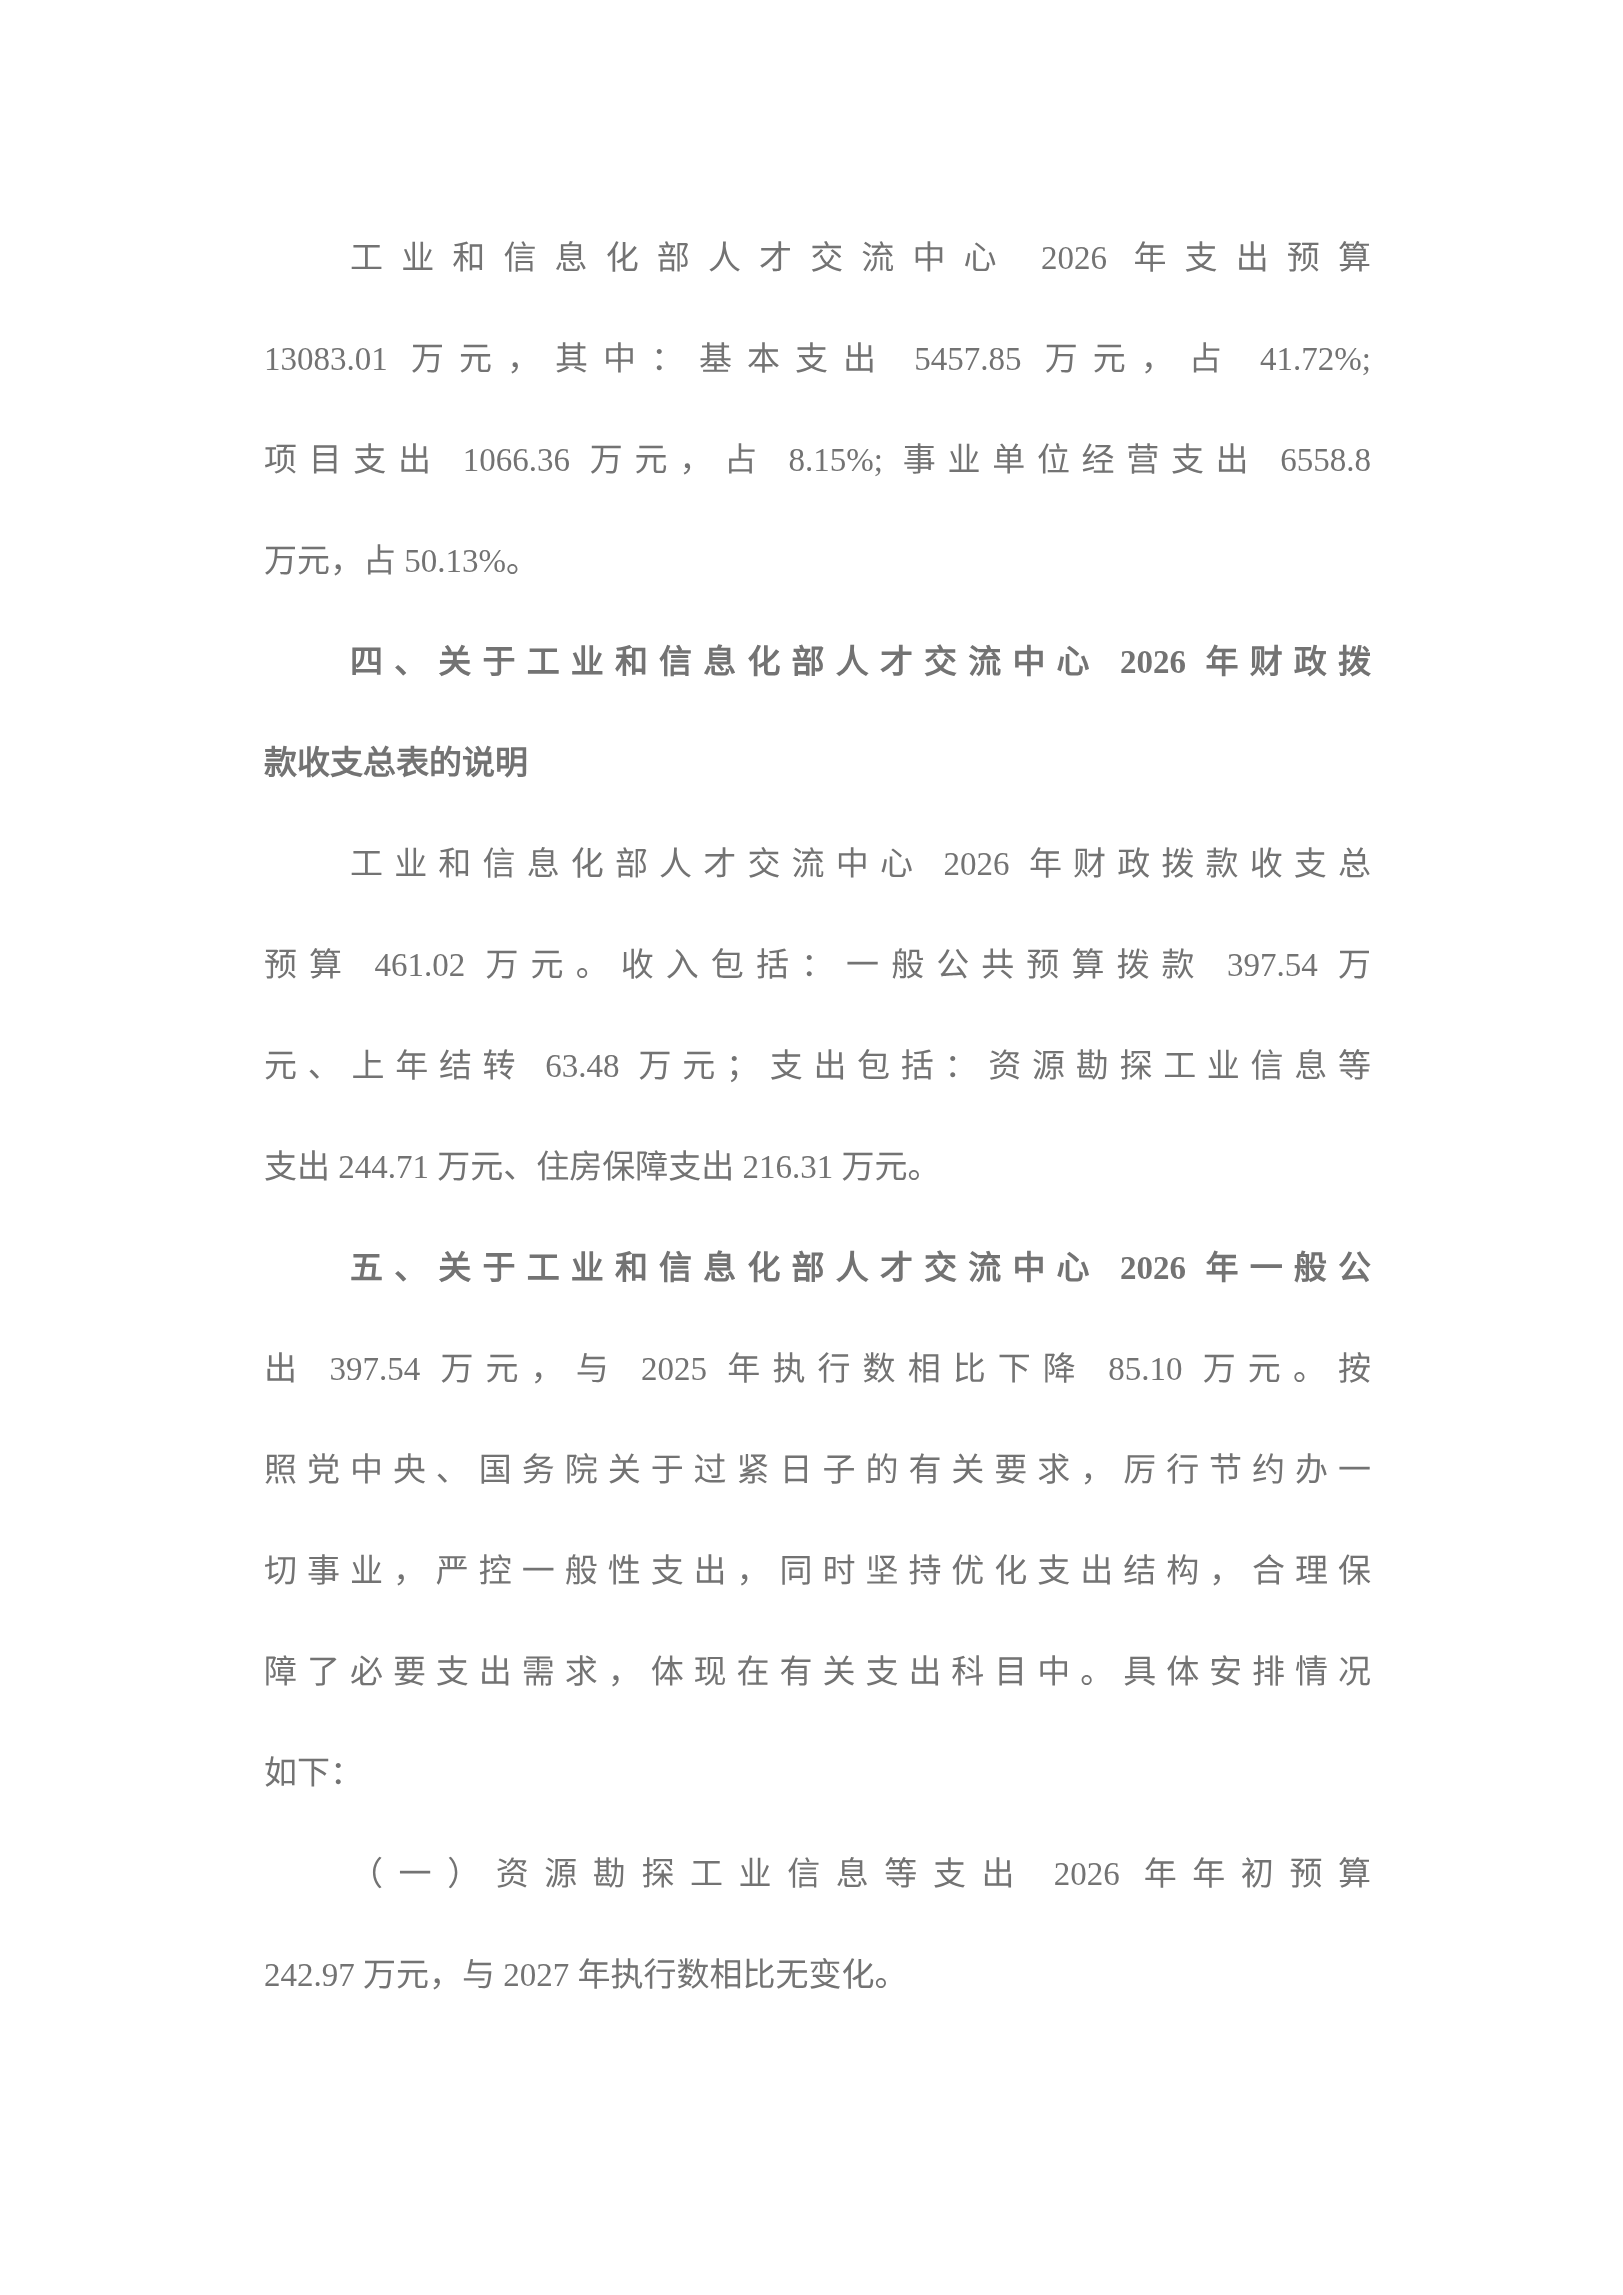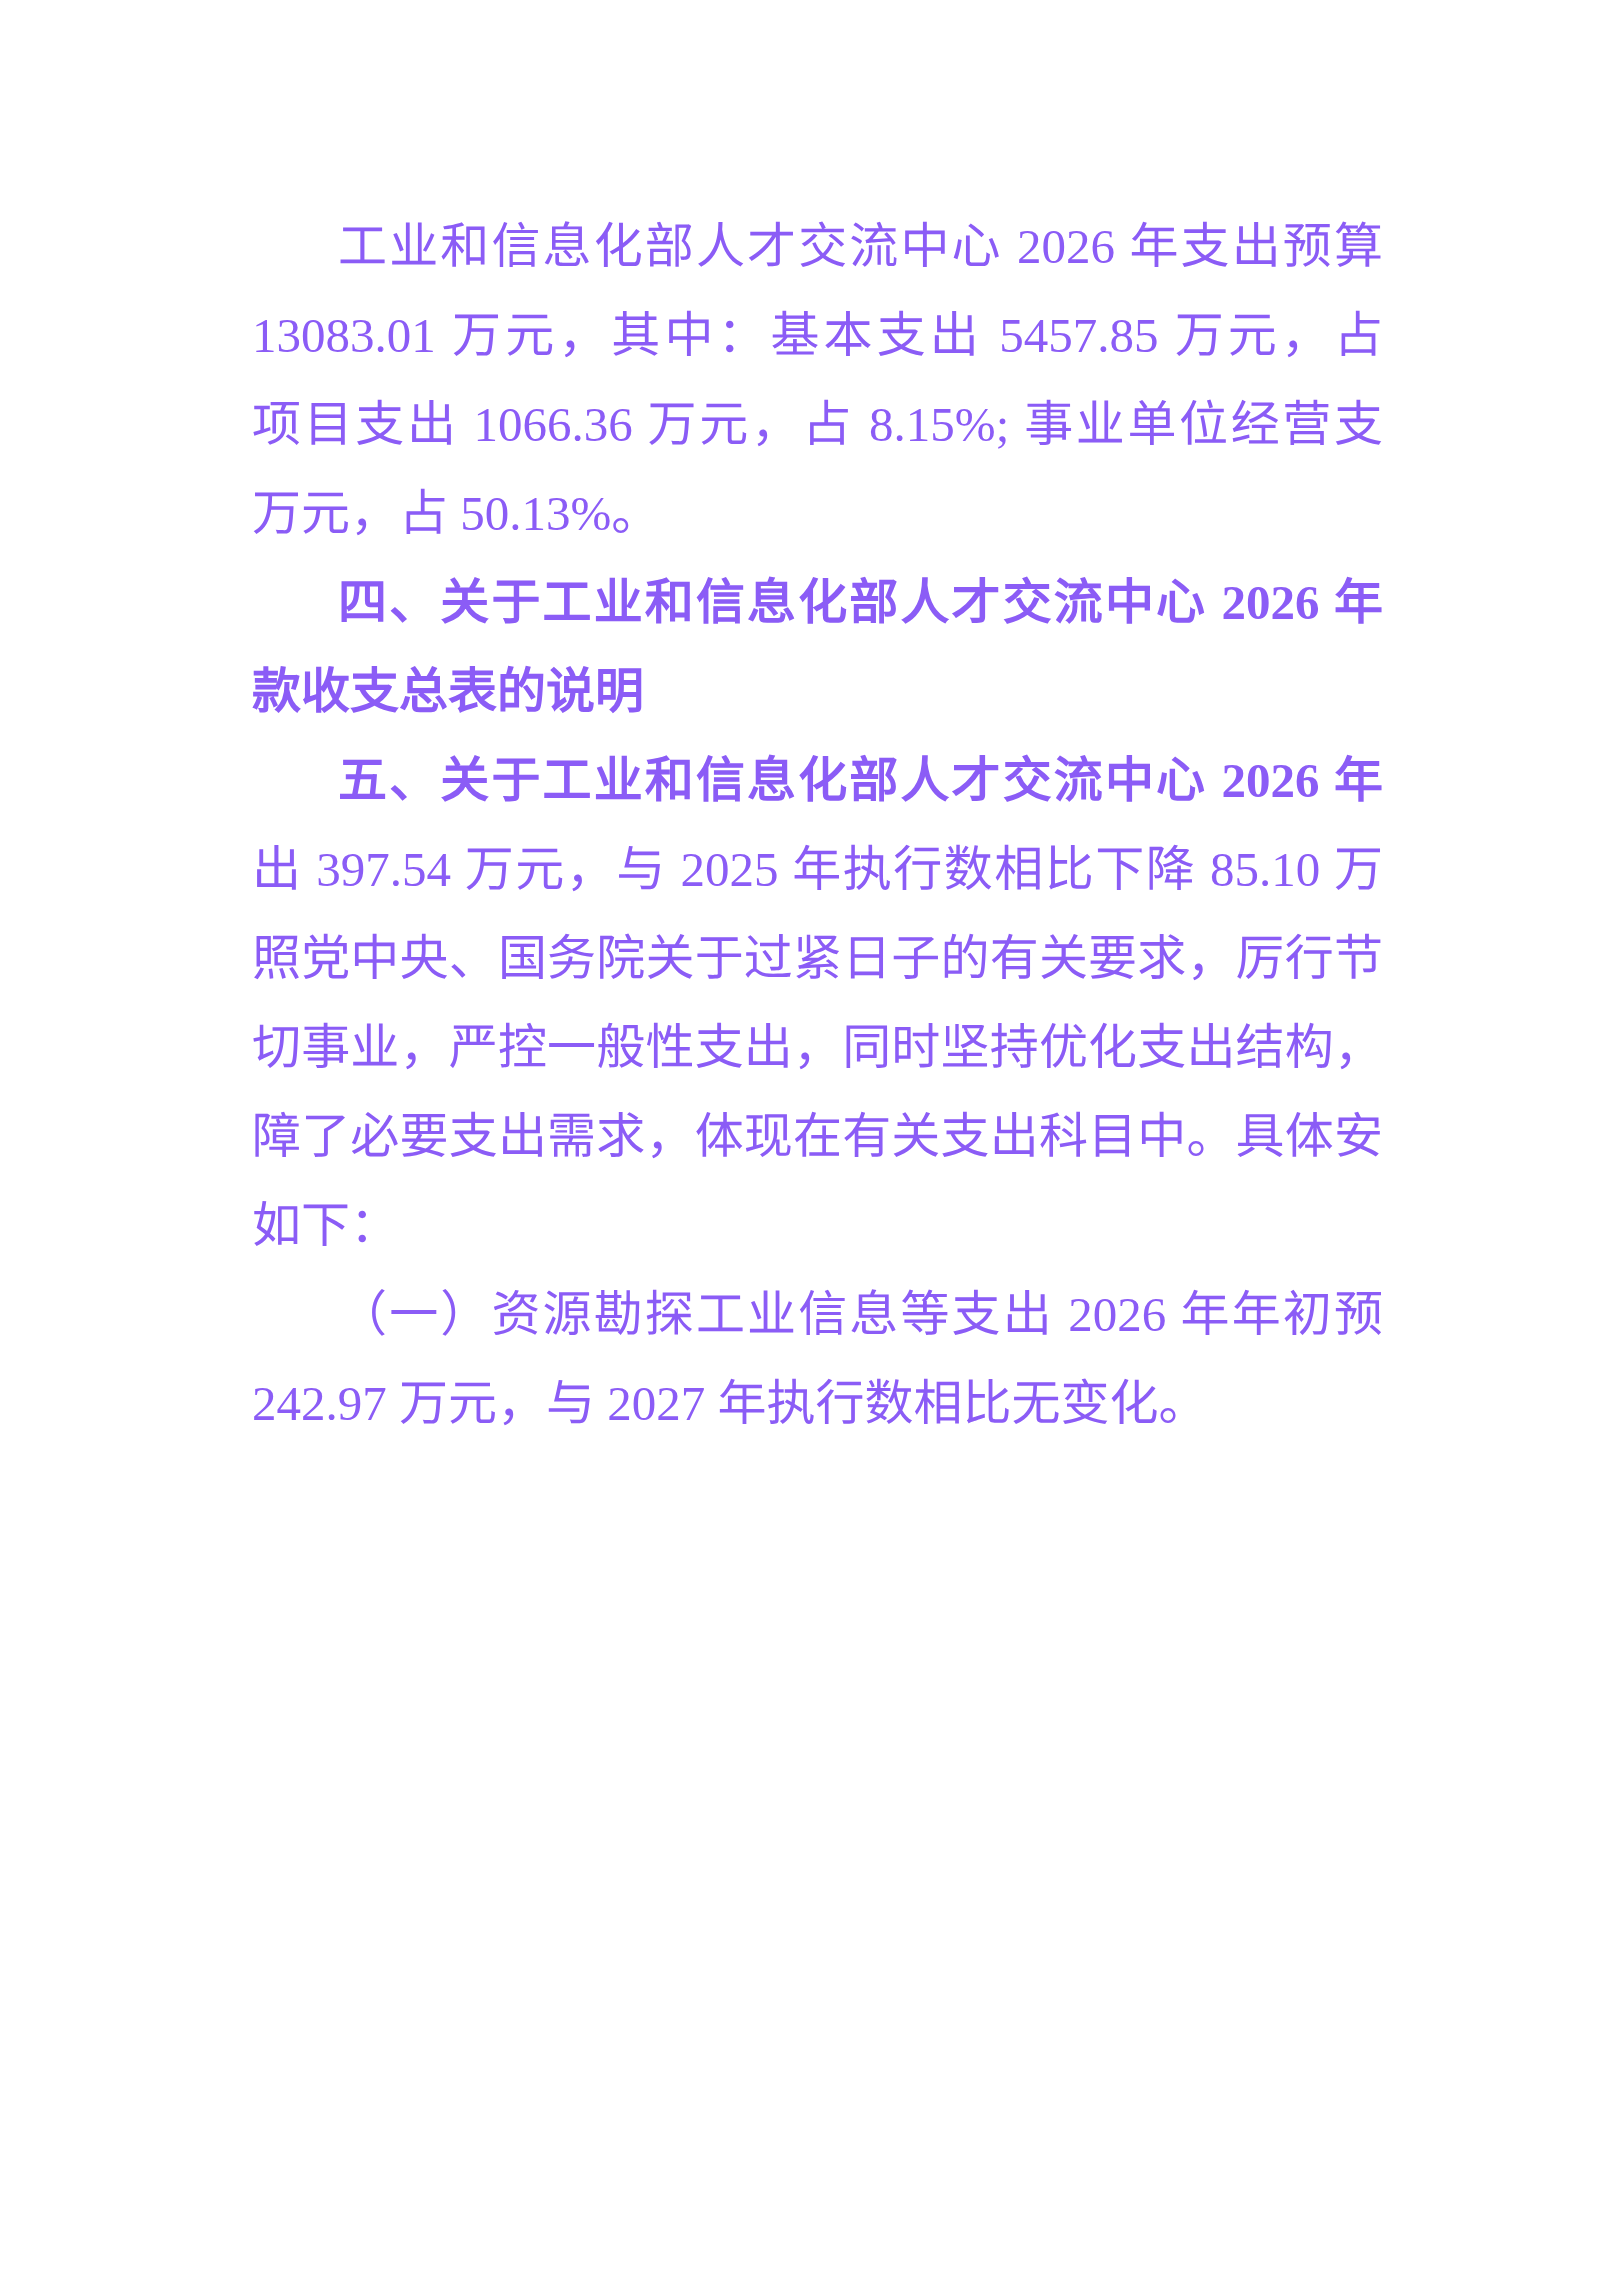--- a/index.html
+++ b/index.html
@@ -20,28 +20,28 @@
     position: absolute;
     left: 248px;
     top: 200px;
     width: 1139px;
   }
   .para {
     margin: 0;
     padding: 0;
   }
   .line {
-    margin: 4px;
+    margin: 16px;
     padding: 0;
-    font-size: 49px;
+    font-size: 33px;
     line-height: 85px;
     height: 85px;
     overflow: hidden;
     text-align: justify;
-    color: #8b5cf6;
+    color: #737373;
     white-space: normal;
   }
   
   .fill {
     text-align-last: justify;
   }
   
   .indent {
     text-indent: 86px;
   }
@@ -61,20 +61,26 @@
       <p class="line fill">13083.01 万元，其中：基本支出 5457.85 万元，占 41.72%;</p>
       <p class="line fill">项目支出 1066.36 万元，占 8.15%; 事业单位经营支出 6558.8</p>
       <p class="line">万元，占 50.13%。</p>
     </div>
 
     <div class="para heading">
       <p class="line indent fill">四、关于工业和信息化部人才交流中心 2026 年财政拨</p>
       <p class="line">款收支总表的说明</p>
     </div>
 
+    <div class="para">
+      <p class="line indent fill">工业和信息化部人才交流中心 2026 年财政拨款收支总</p>
+      <p class="line fill">预算 461.02 万元。收入包括：一般公共预算拨款 397.54 万</p>
+      <p class="line fill">元、上年结转 63.48 万元；支出包括：资源勘探工业信息等</p>
+      <p class="line">支出 244.71 万元、住房保障支出 216.31 万元。</p>
+    </div>
 
     <div class="para heading">
       <p class="line indent fill">五、关于工业和信息化部人才交流中心 2026 年一般公</p>
     </div>
 
     <div class="para">
       <p class="line fill">出 397.54 万元，与 2025 年执行数相比下降 85.10 万元。按</p>
       <p class="line fill">照党中央、国务院关于过紧日子的有关要求，厉行节约办一</p>
       <p class="line fill">切事业，严控一般性支出，同时坚持优化支出结构，合理保</p>
       <p class="line fill">障了必要支出需求，体现在有关支出科目中。具体安排情况</p>

